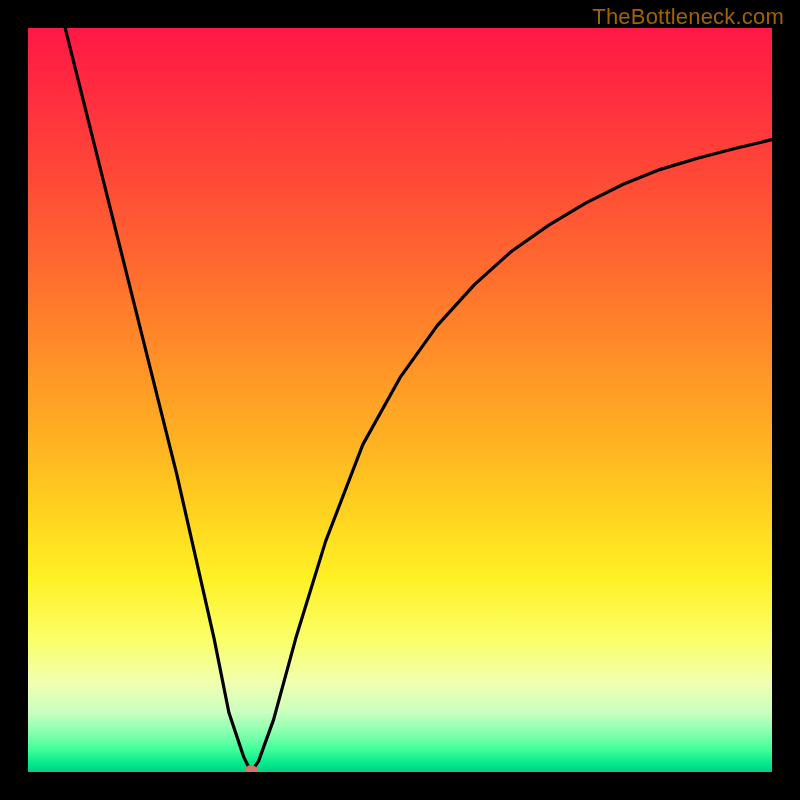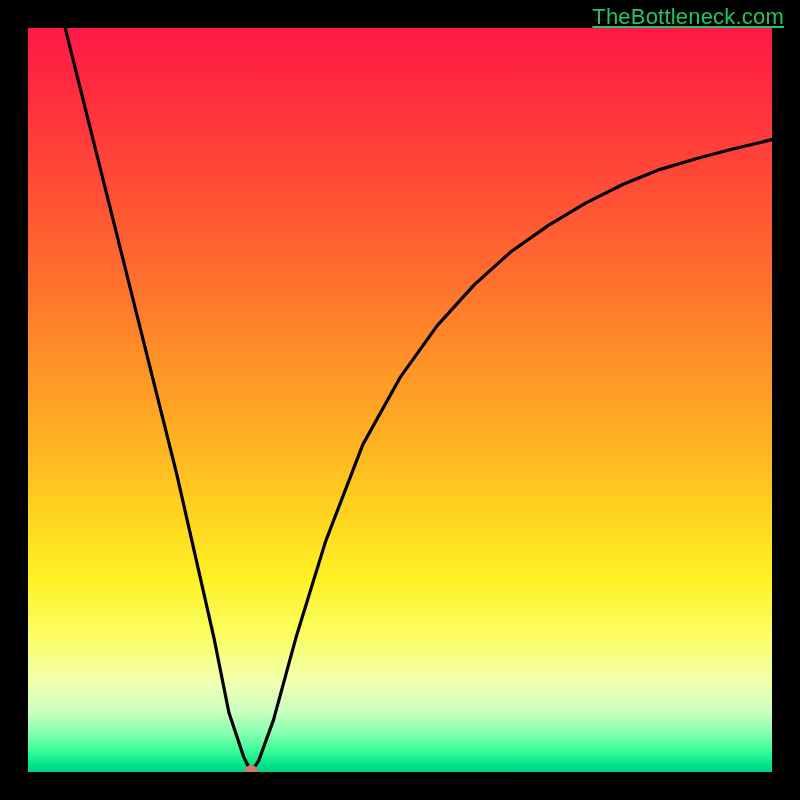--- a/index.html
+++ b/index.html
@@ -13,26 +13,25 @@
   .container {
     position: relative;
     width: 800px;
     height: 800px;
     background: #000;
   }
   .watermark {
     position: absolute;
     top: 4px;
     right: 16px;
-    color: #22c55e;
+    color: #a16207;
     font-size: 22px;
     font-weight: 500;
     letter-spacing: 0.2px;
     z-index: 10;
-    text-decoration: underline;
   }
   .plot-frame {
     position: absolute;
     left: 28px;
     top: 28px;
     width: 744px;
     height: 744px;
     background: #000;
   }
   .plot-area {

